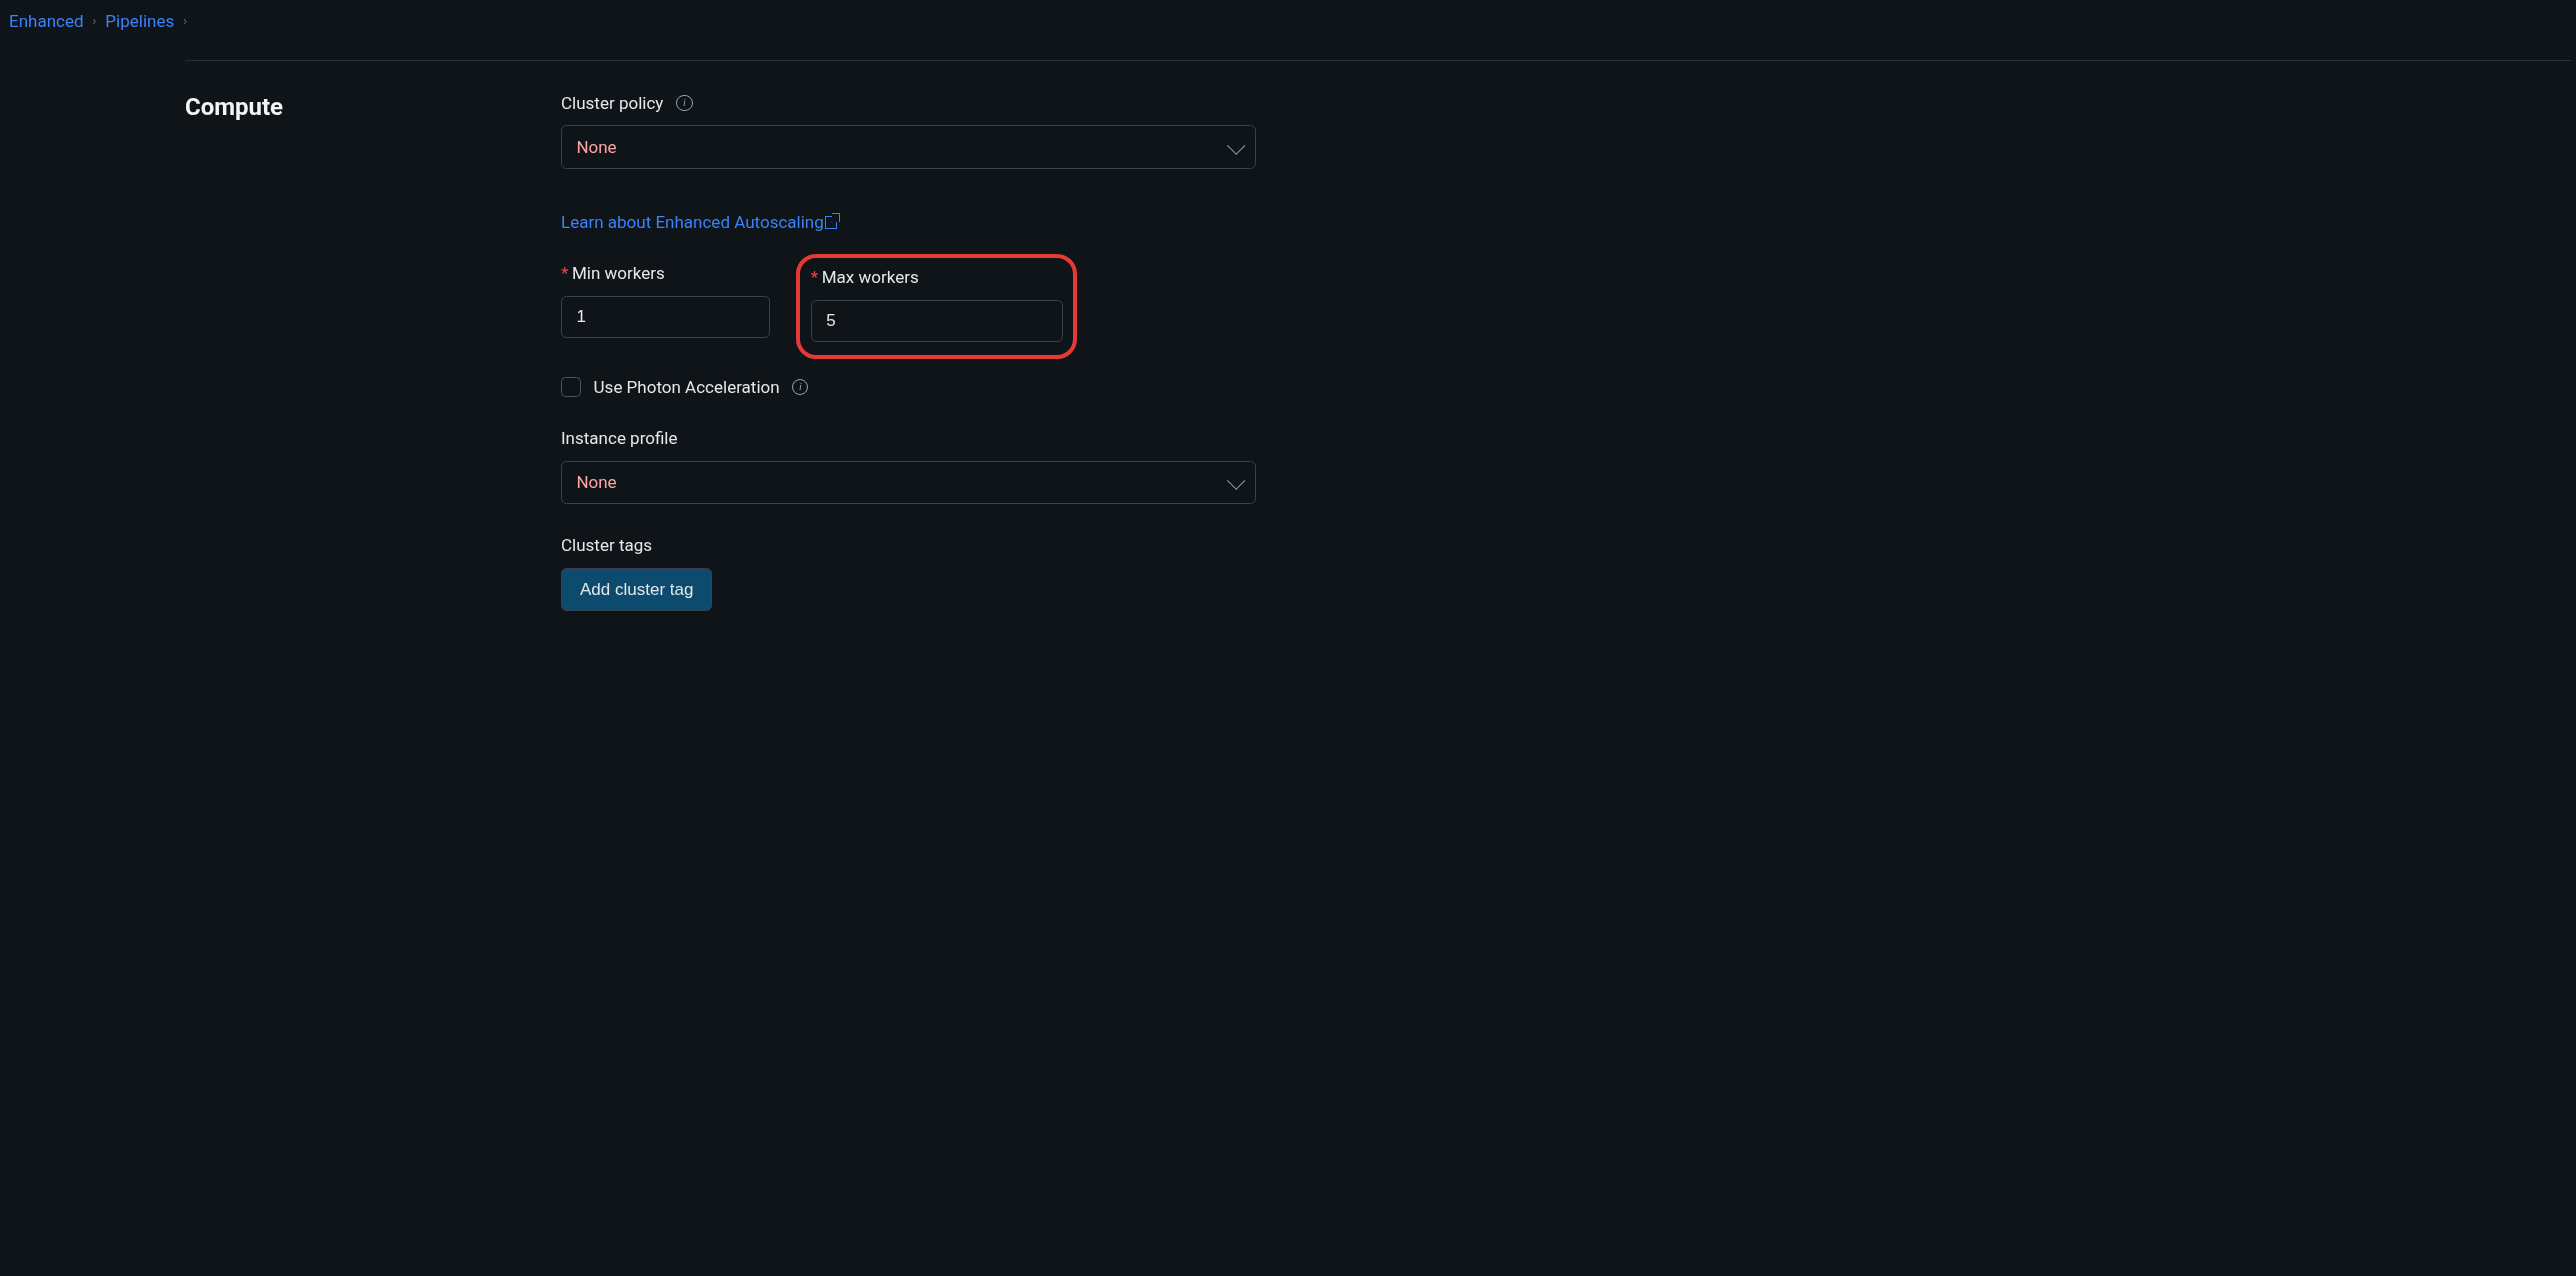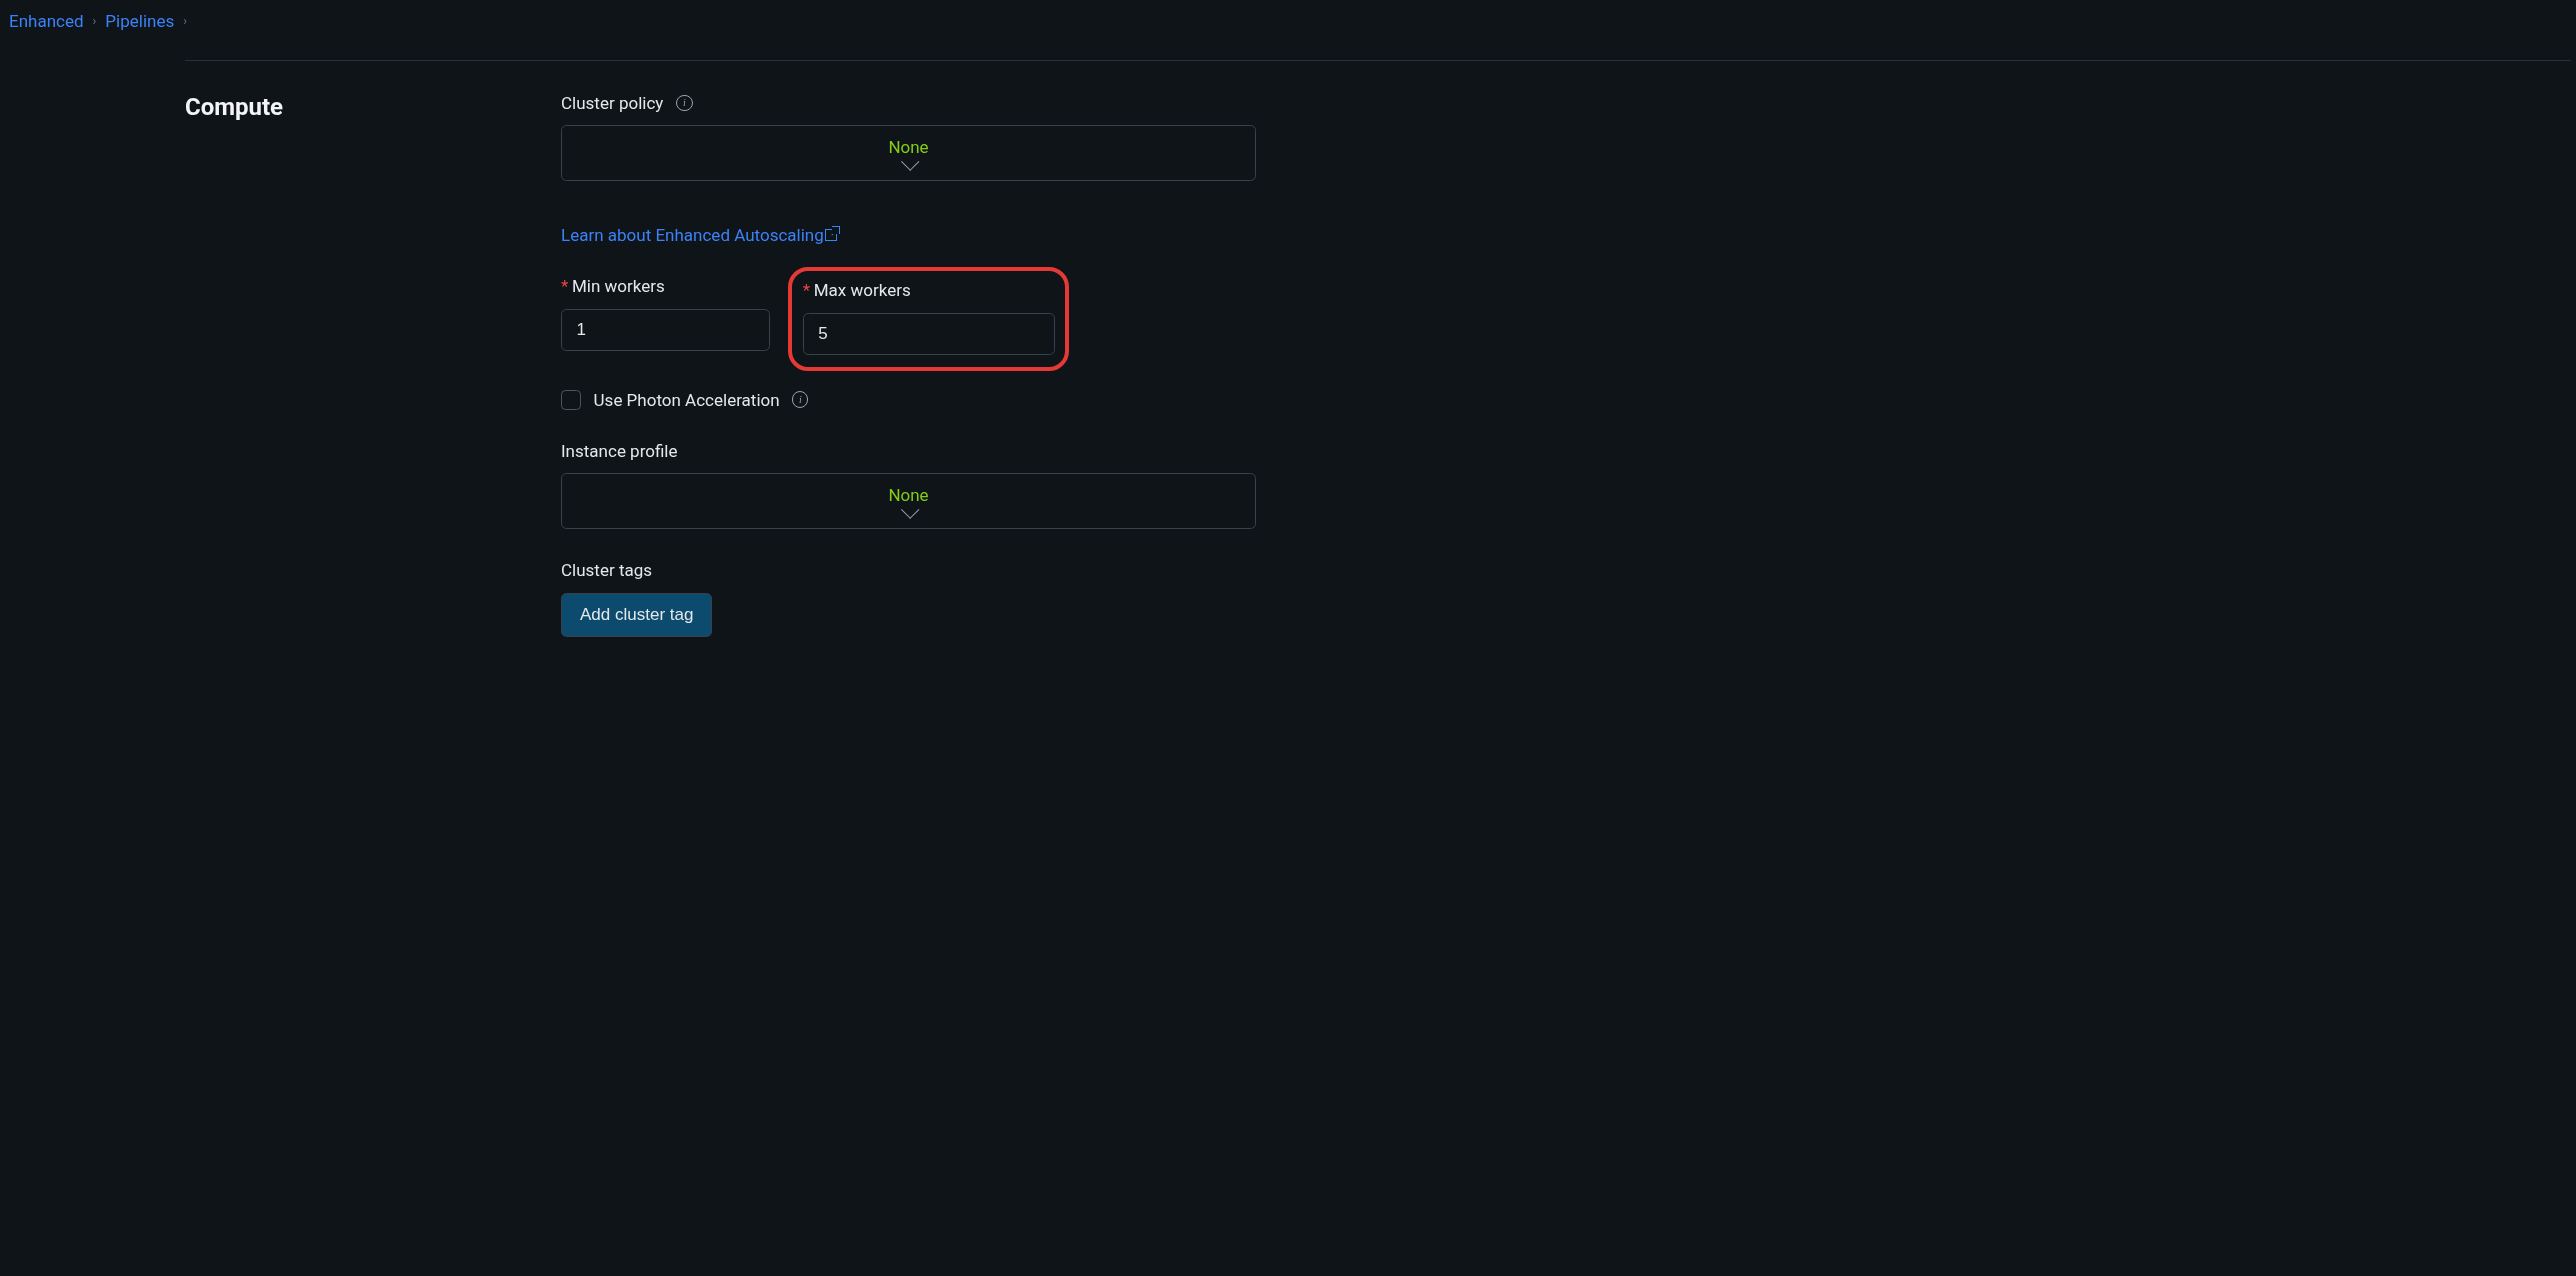--- a/index.html
+++ b/index.html
@@ -57,26 +57,25 @@
       color: #9ca3af;
       line-height: 1;
     }
     .select {
       width: 100%;
       background: #0f1419;
       border: 0.9px solid #3a404d;
       border-radius: 5.4px;
       padding: 10.8px 14.4px;
       font-size: 17px;
-      color: #84cc16;
+      color: #fca5a5;
       display: flex;
       justify-content: space-between;
       align-items: center;
       cursor: pointer;
-      flex-direction: column;
     }
     .chevron {
       width: 12.6px; height: 12.6px;
       border-right: 1.8px solid #9ca3af;
       border-bottom: 1.8px solid #9ca3af;
       transform: rotate(45deg) translateY(-2.7px);
     }
     .link {
       display: inline-flex;
       align-items: center;
@@ -118,21 +117,21 @@
       border-radius: 5.4px;
       padding: 10px 14.4px;
       font-size: 17px;
       color: #e5e7eb;
       outline: none;
     }
     .highlight-box {
       border: 4.5px solid #e53935;
       border-radius: 20px;
       padding: 9px 10.8px 12.6px 10.8px;
-      margin: -9px -10.8px -12.6px 0;
+      margin: -9px -10.8px -12.6px 8px;
     }
     .checkbox-row {
       display: flex;
       align-items: center;
       gap: 12.6px;
       font-size: 17px;
     }
     .checkbox {
       width: 20px; height: 20px;
       border: 1.4px solid #4b5563;

